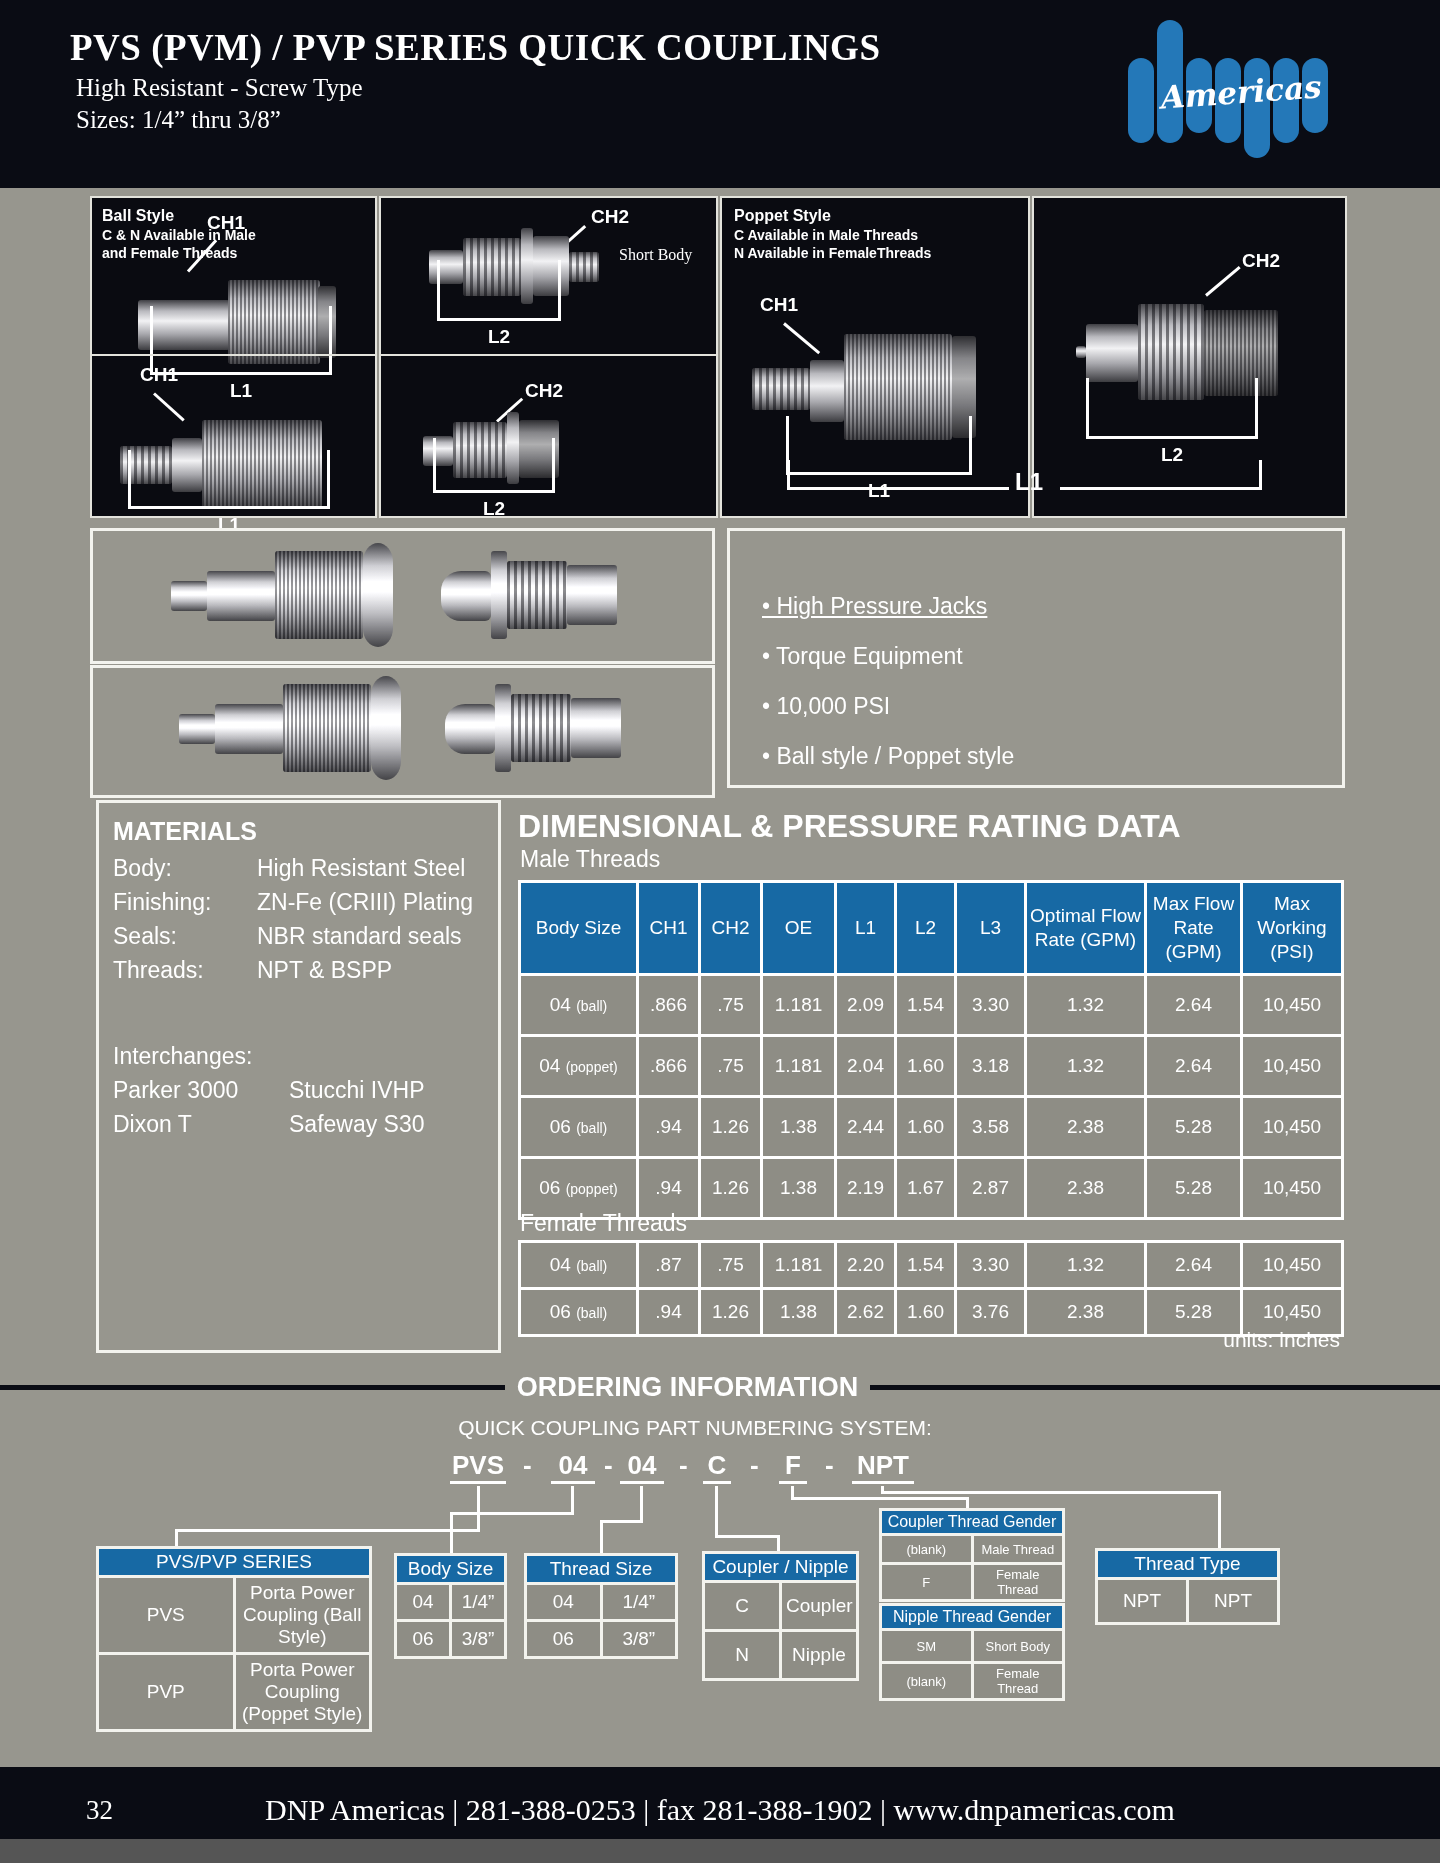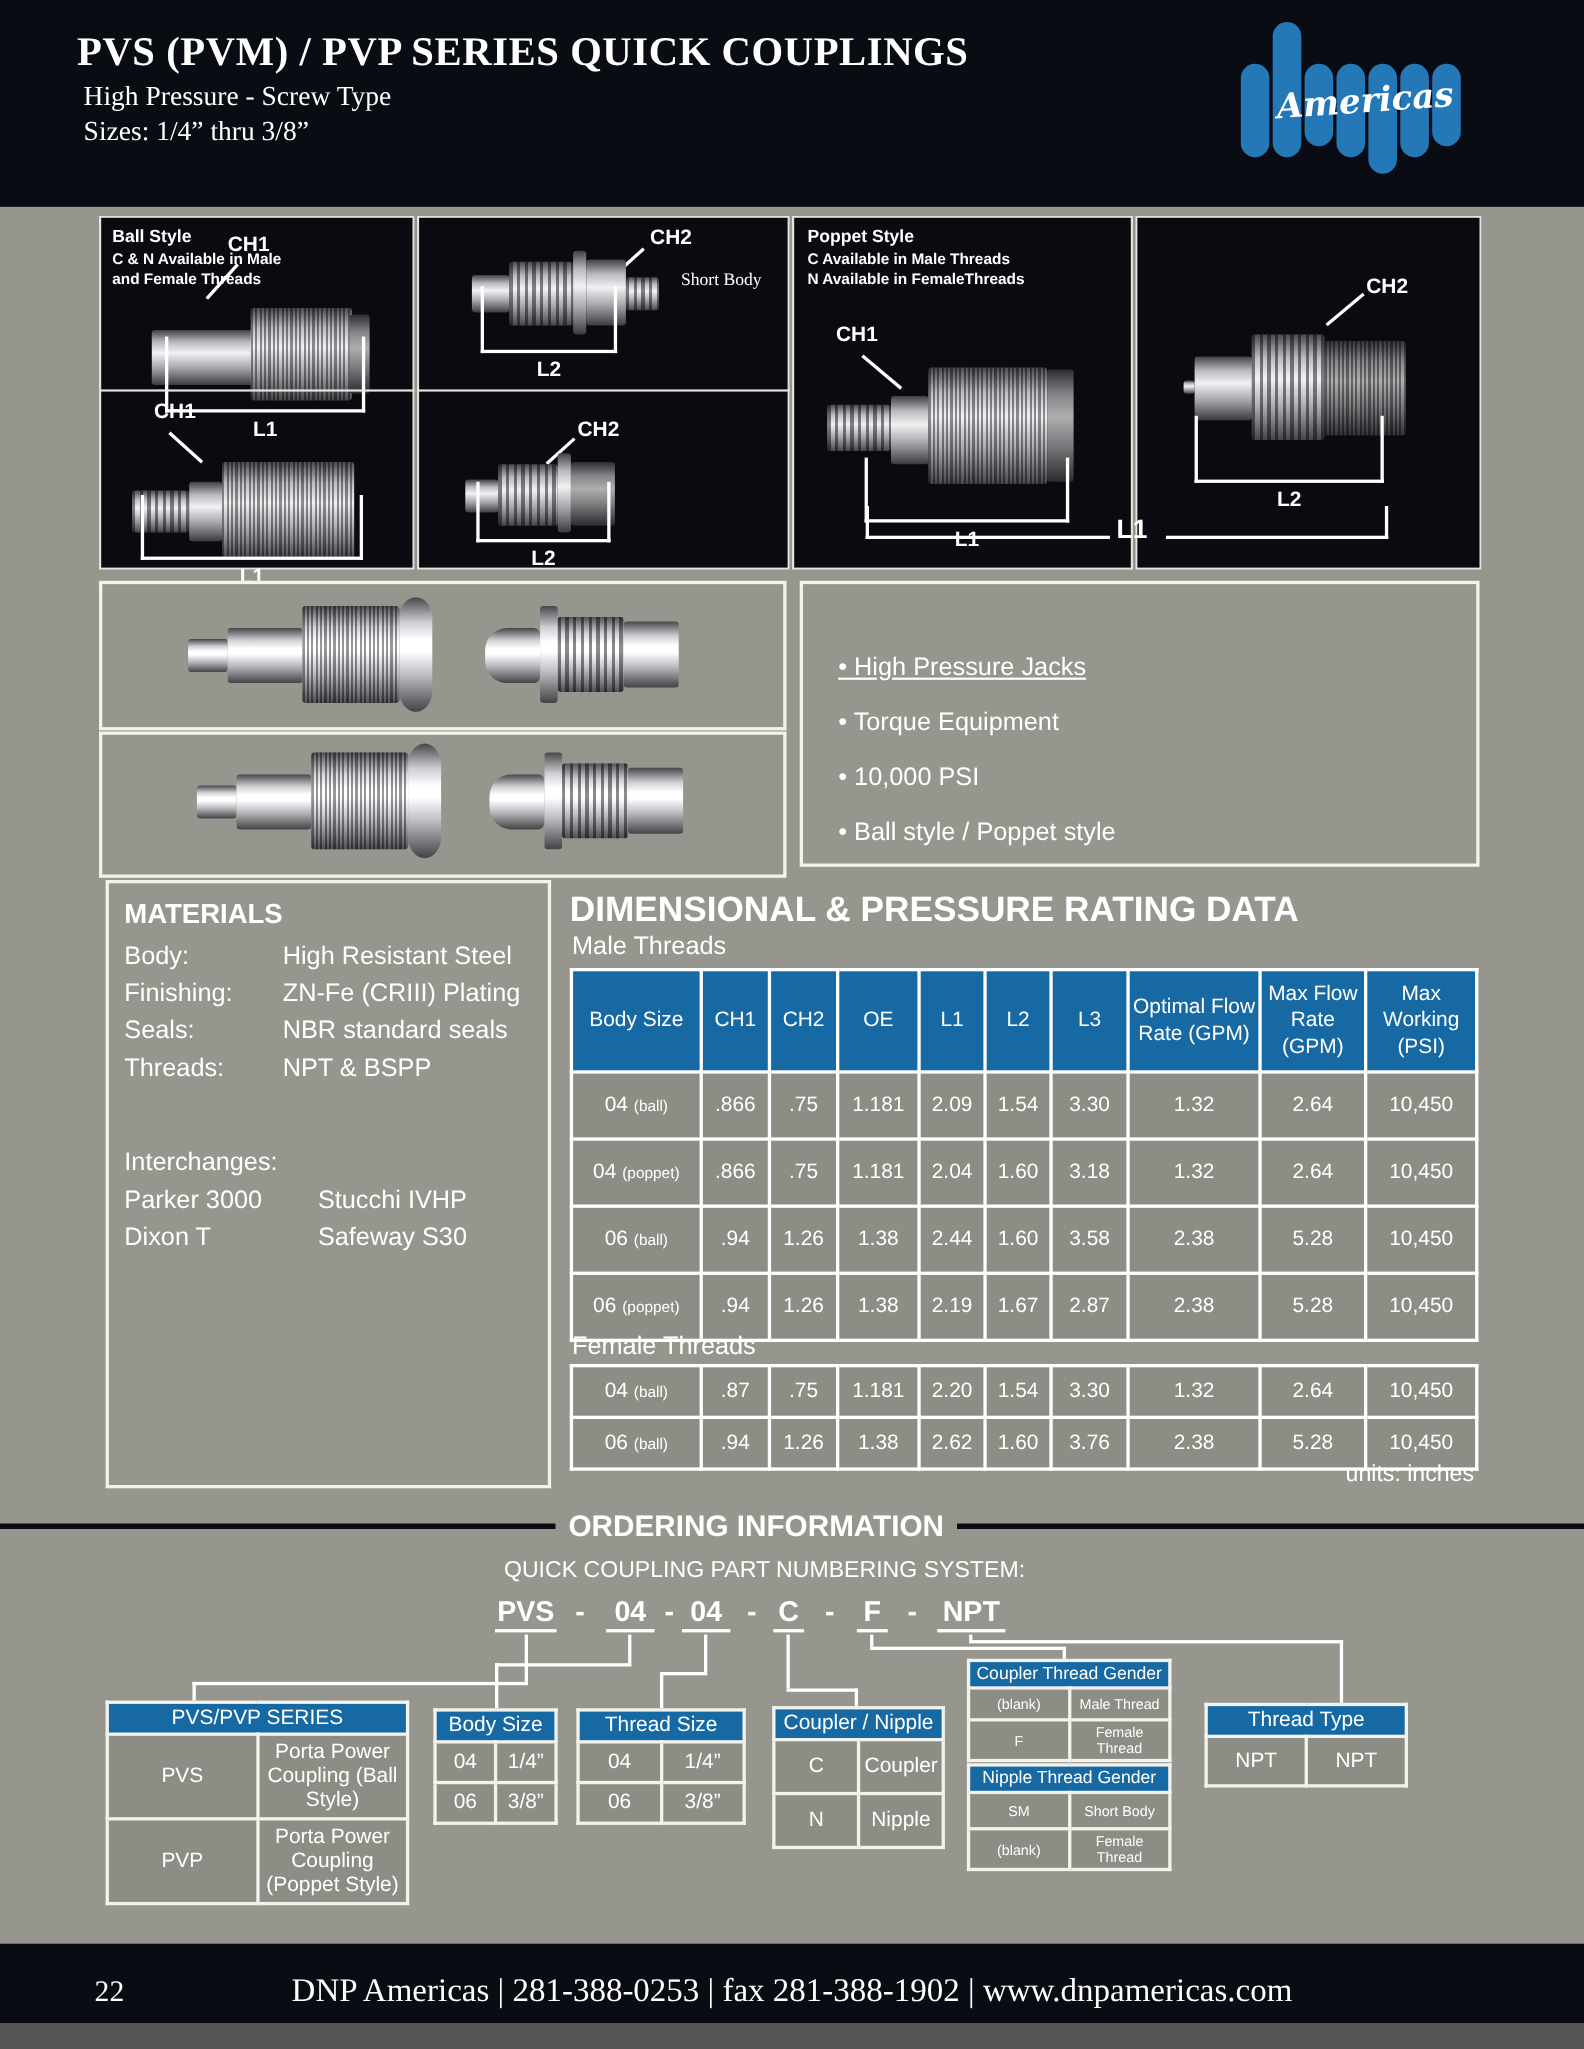--- a/index.html
+++ b/index.html
@@ -91,21 +91,21 @@
   .obox.small th{font-size:16px;padding:2px 2px;}
   .obox.small td{font-size:13px;padding:2px 2px;}
 </style>
 </head>
 <body>
 
 <div class="page">
 
   <div class="hdr">
     <div class="hdr-title">PVS (PVM) / PVP SERIES QUICK COUPLINGS</div>
-    <div class="hdr-sub s1">High Pressure - Screw Type</div>
+    <div class="hdr-sub s1">High Resistant - Screw Type</div>
     <div class="hdr-sub s2">Sizes: 1/4” thru 3/8”</div>
     <div class="logo">
       <span class="lbar" style="left:0;top:50px;height:85px;"></span>
       <span class="lbar" style="left:29px;top:12px;height:123px;"></span>
       <span class="lbar" style="left:58px;top:50px;height:75px;"></span>
       <span class="lbar" style="left:87px;top:50px;height:85px;"></span>
       <span class="lbar" style="left:116px;top:50px;height:100px;"></span>
       <span class="lbar" style="left:145px;top:50px;height:85px;"></span>
       <span class="lbar" style="left:174px;top:50px;height:75px;"></span>
       <span class="americas">Americas</span>
@@ -531,17 +531,17 @@
           <th colspan="2">Thread Type</th>
         </tr>
     <tr>
       <td style="width:70px;height:38px;">NPT</td>
       <td>NPT</td>
         </tr>
   </tbody>
     </table>
 
   <div class="ftr">
-    <div class="pgnum">22</div>
+    <div class="pgnum">32</div>
     <div class="contact">DNP Americas | 281-388-0253 | fax 281-388-1902 | www.dnpamericas.com</div>
   </div>
 
 </div>
 
 </body></html>

